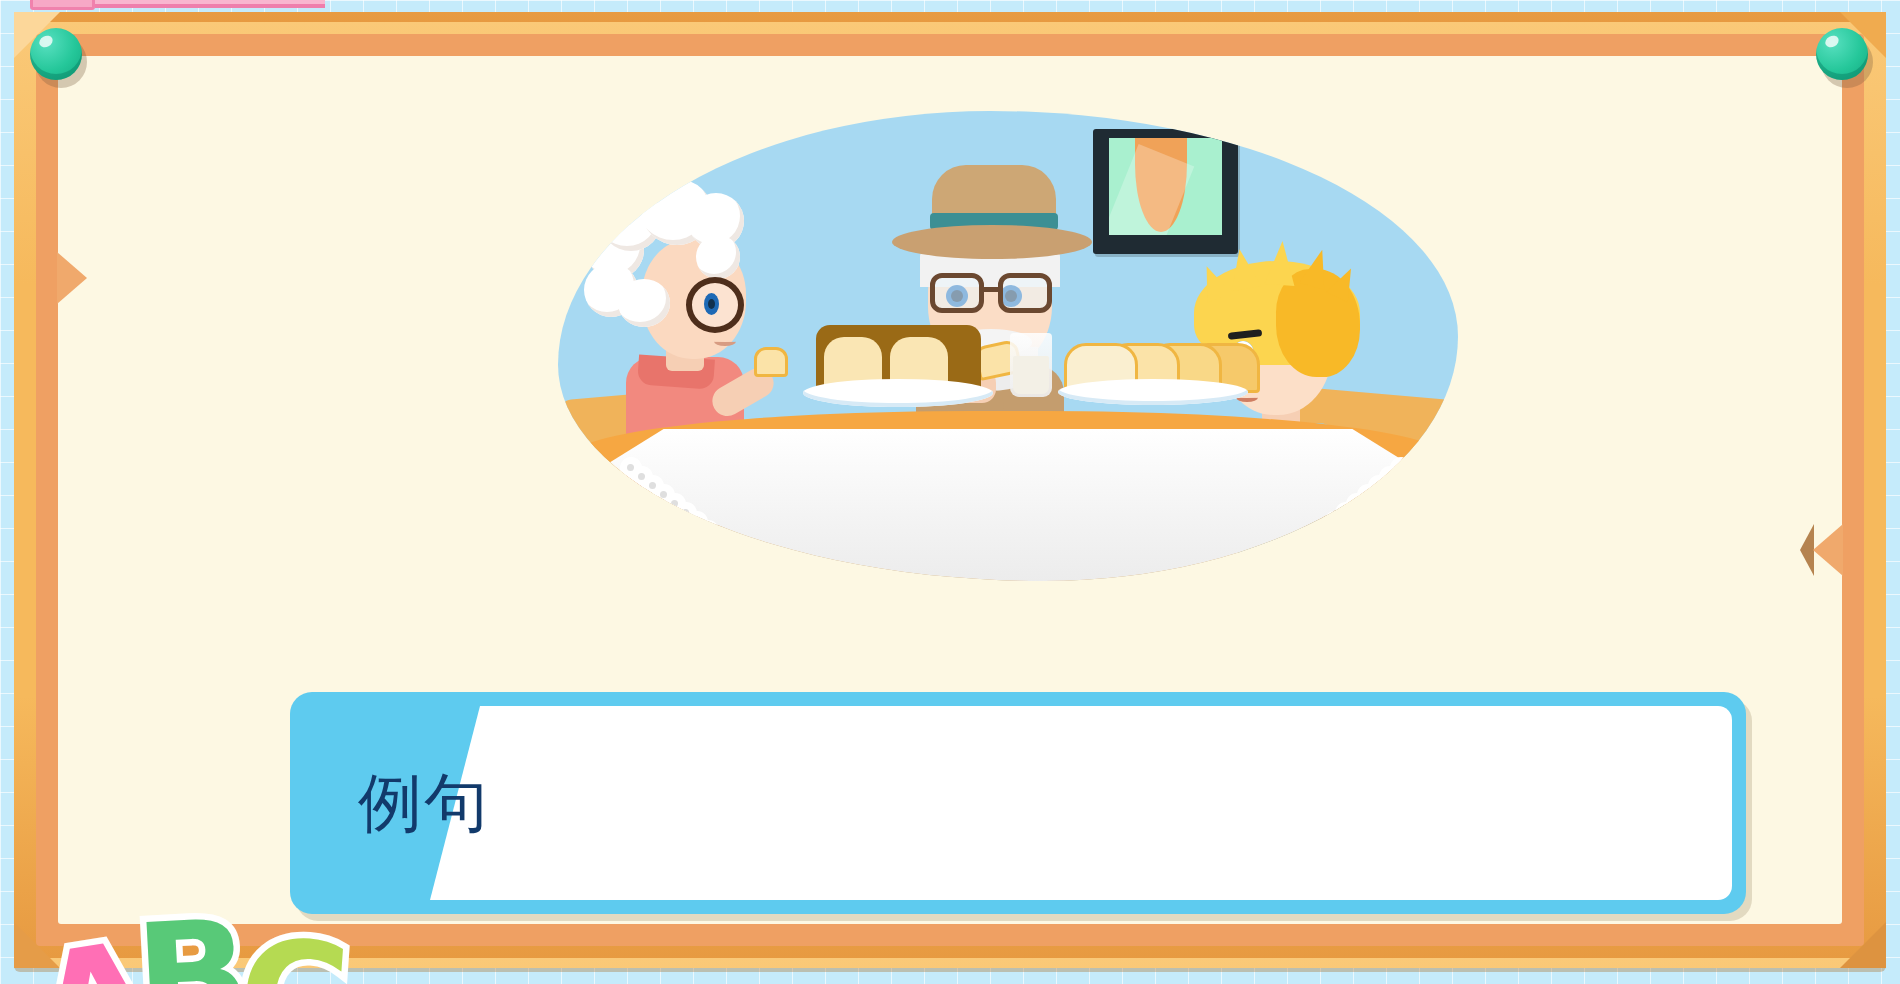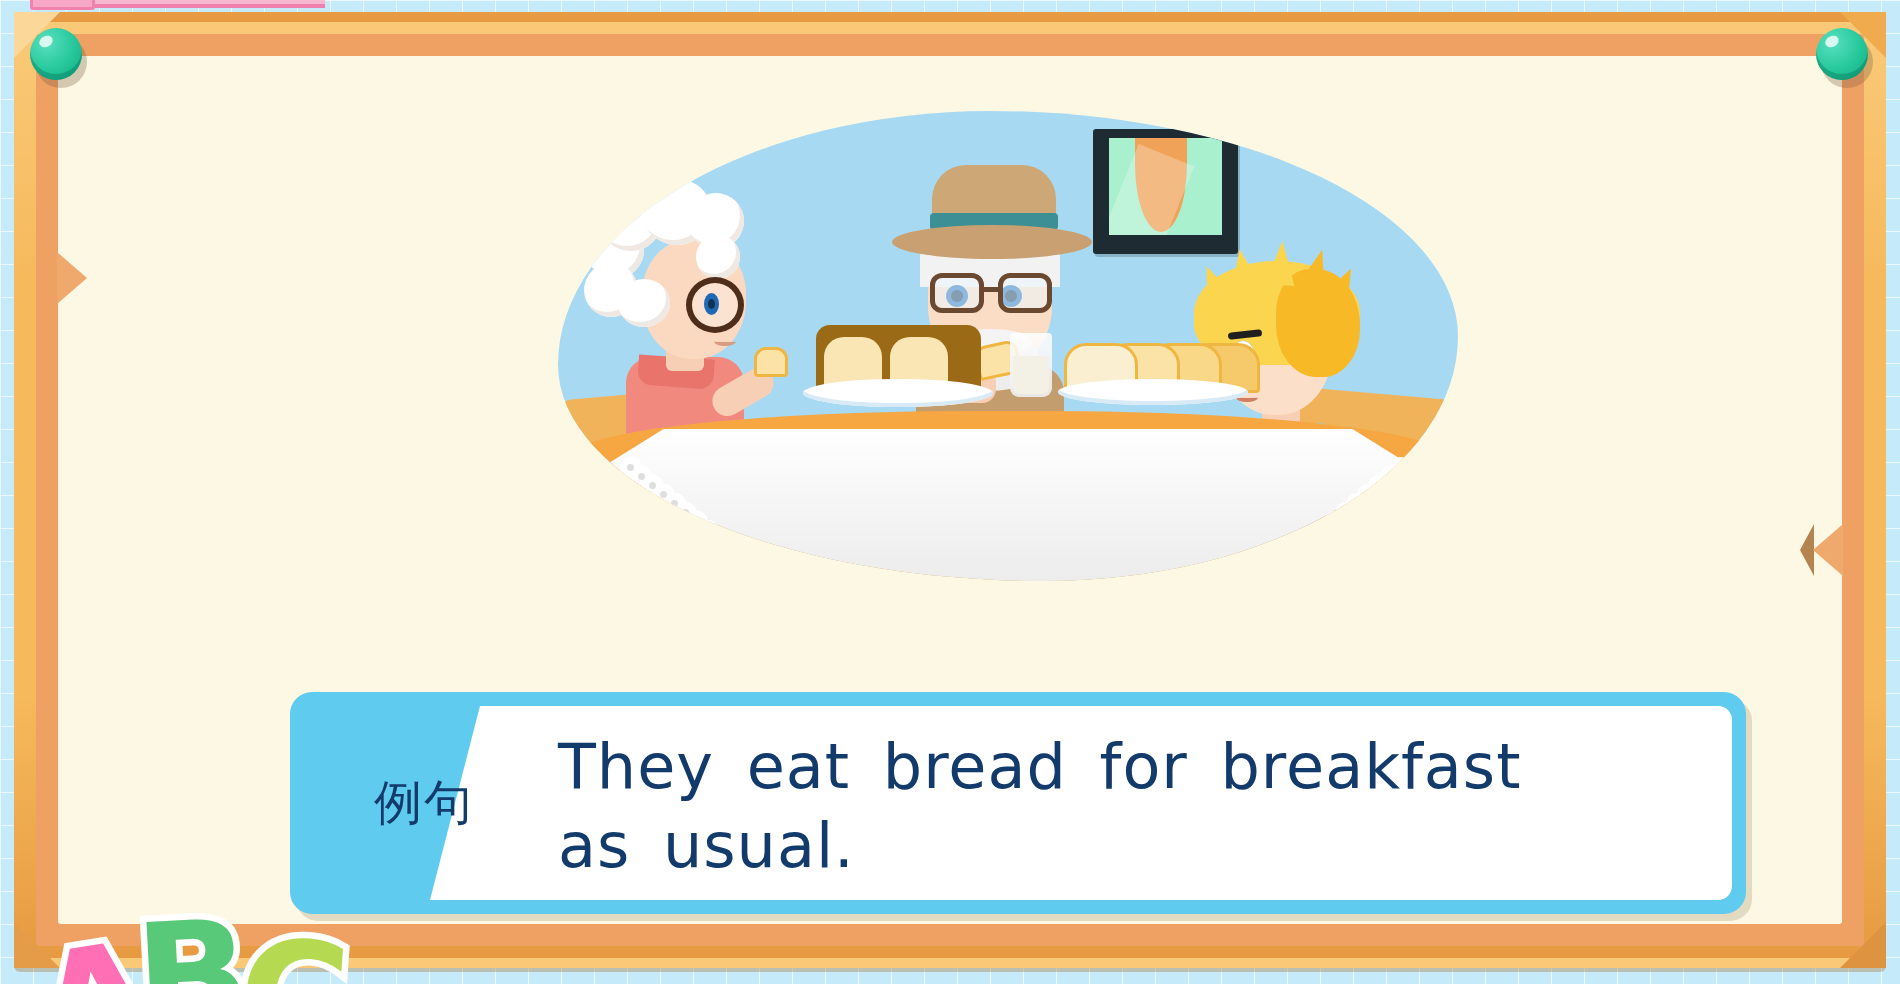--- a/index.html
+++ b/index.html
@@ -441,21 +441,21 @@
     border-radius:14px;
     
     clip-path:polygon(176px 0, 100% 0, 100% 100%, 126px 100%);
   }
   #label-tab{
     position:absolute; left:0; top:0; width:250px; height:100%;
     display:flex; align-items:center; justify-content:center;
   }
   #label-tab span{
     font-family:"DejaVu Sans","Liberation Sans",sans-serif;
-    font-size:48px;
+    font-size:64px;
     font-weight:500;
     color:#123a6b;
     letter-spacing:2px;
     margin-left:18px;
   }
   #sentence-text{
     position:absolute; left:268px; top:24px; right:56px; bottom:18px;
     display:flex; flex-direction:column; justify-content:center;
     font-family:"DejaVu Sans","Liberation Sans", sans-serif;
     font-size:62px;
@@ -616,22 +616,20 @@
             <div class="lace" style="left: 689px; top: 463px;"></div>
           </div>
       </div>
     </div>
 
     <div id="sentence-box">
       <div id="sentence-inner"></div>
       <div id="label-tab">
         <span>例句</span>
       </div>
-      <div id="sentence-text">They eat bread for breakfast
-as usual.</div>
     </div>
 
   </div>
 </div>
 
 <div id="pencil">
   <div class="body"></div>
 
 </div>
 

